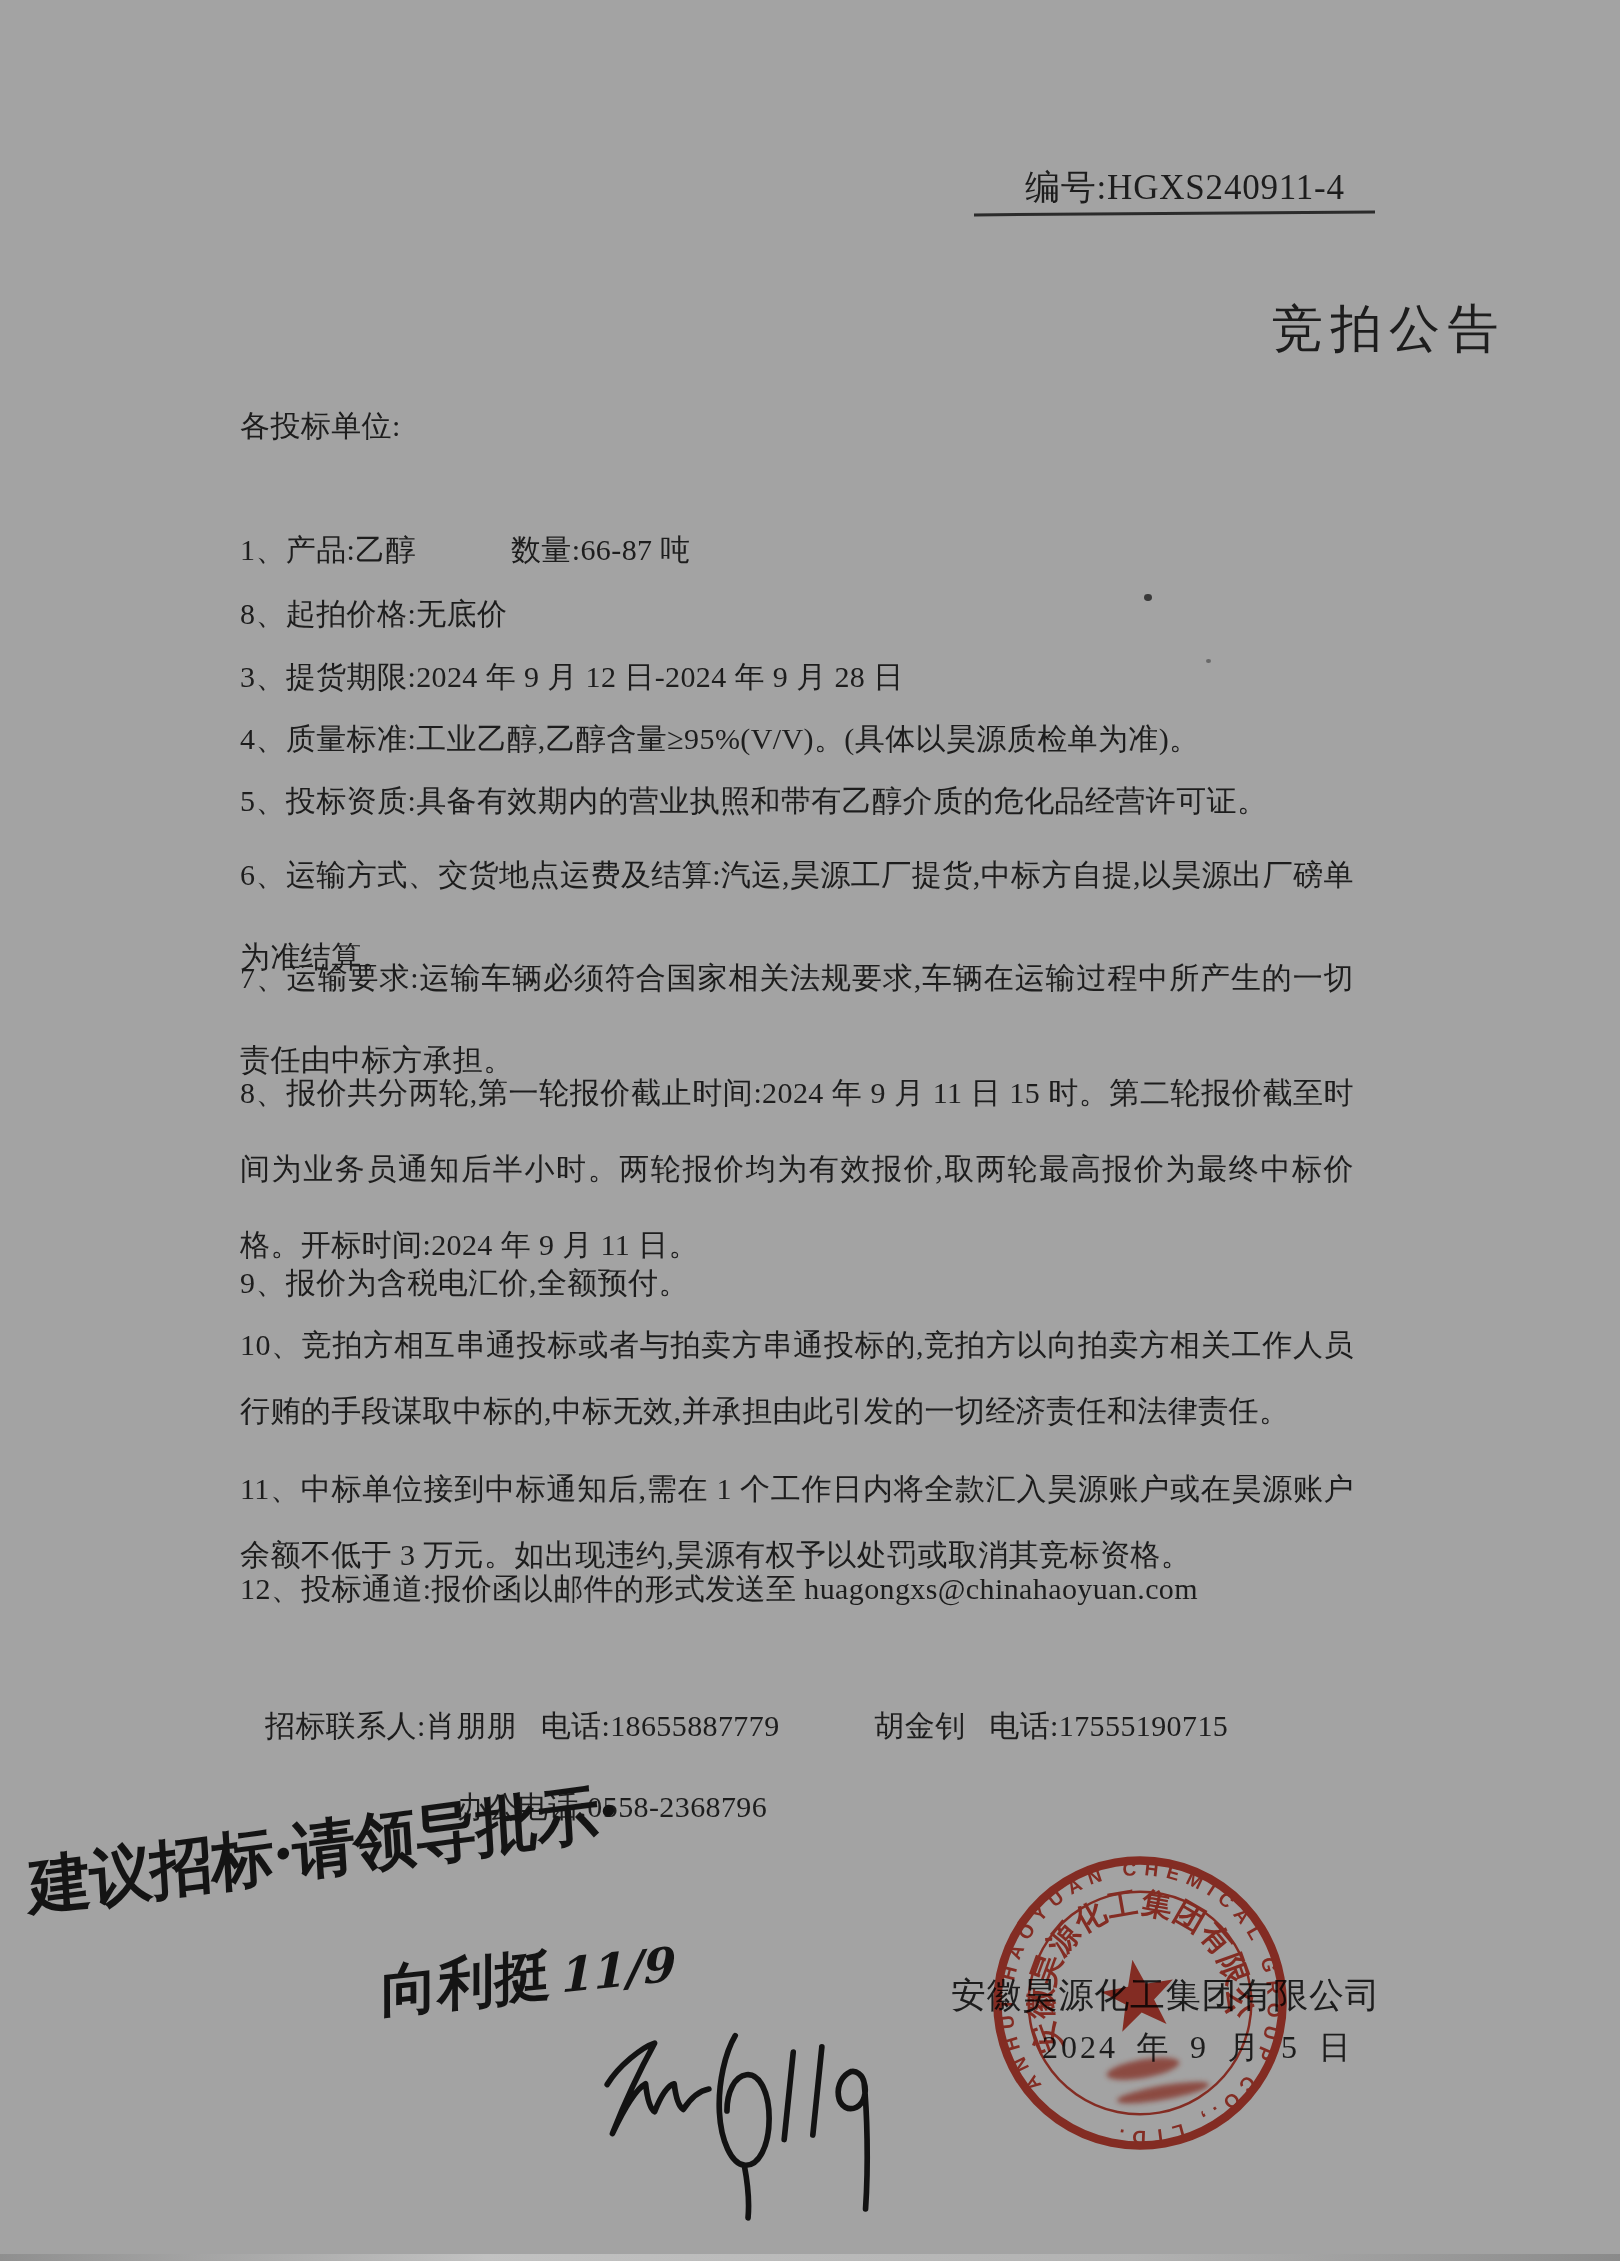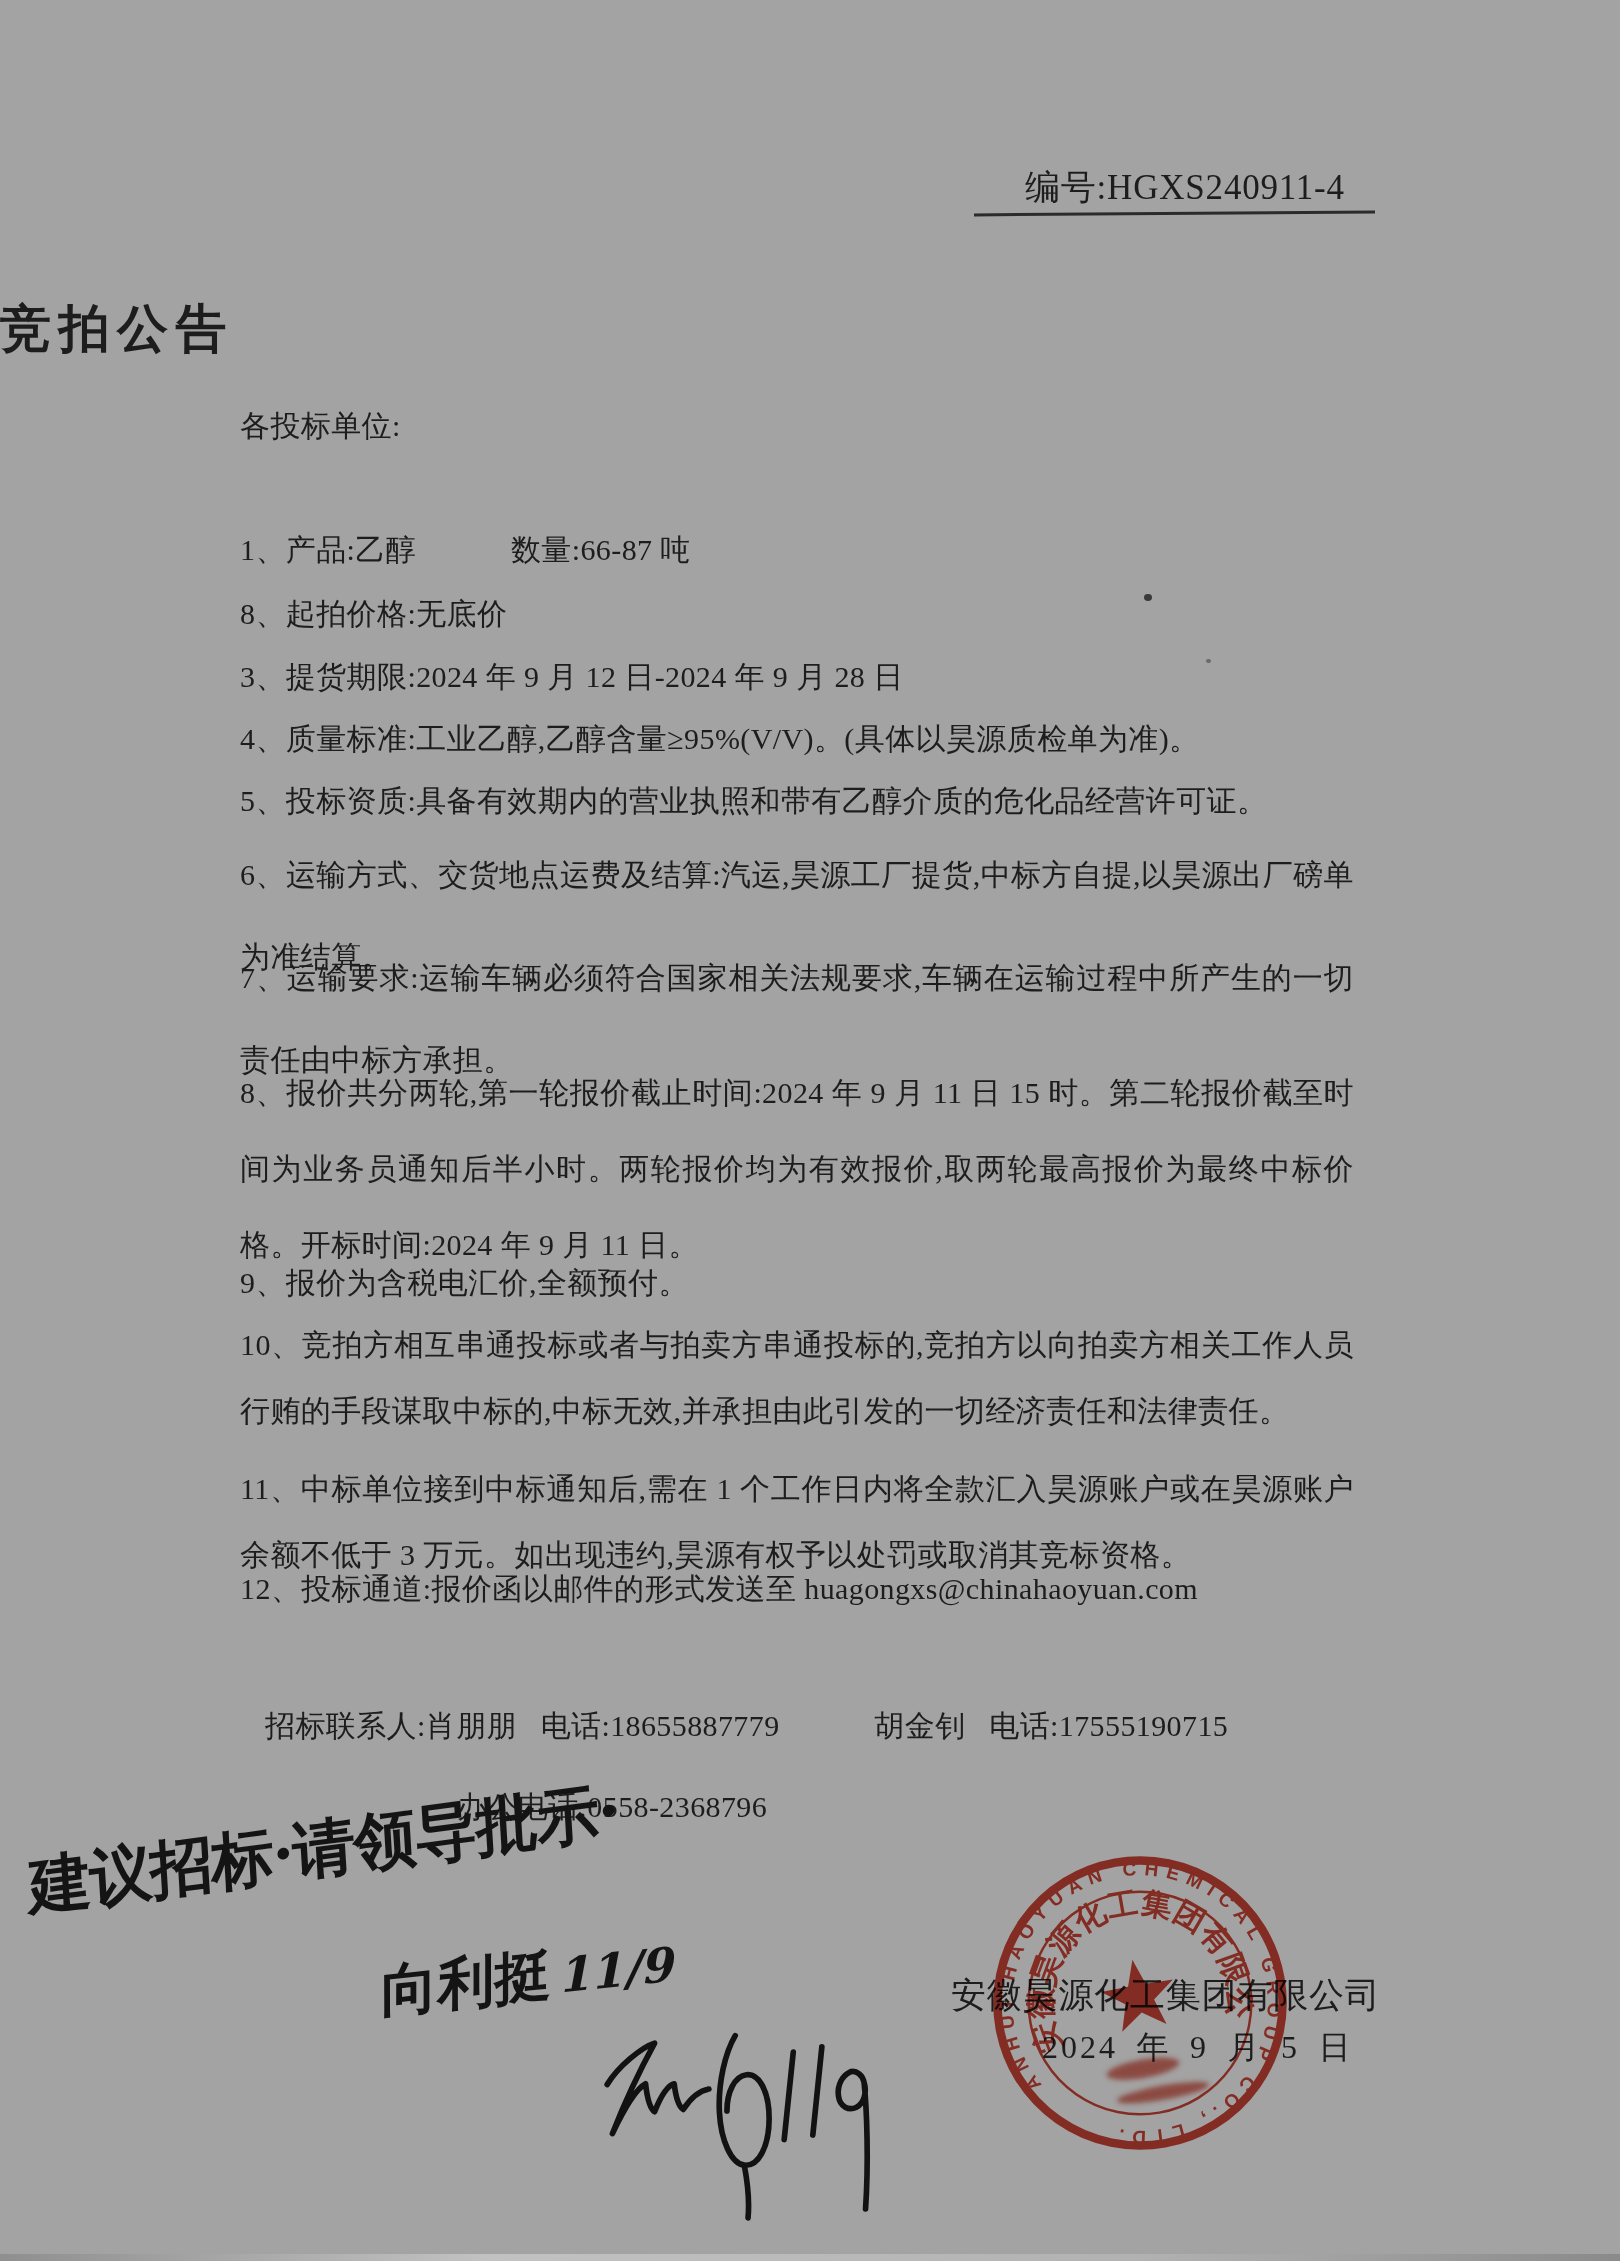--- a/index.html
+++ b/index.html
@@ -13,21 +13,21 @@
   .doc-number{
     position:absolute; top:164px; left:1025px;
     font-size:35px; letter-spacing:0.8px; white-space:pre;
   }
   .doc-underline{
     position:absolute; top:212px; left:974px; width:401px; height:3px;
     background:#2b2b2b; transform:rotate(-0.4deg);
   }
   .title{
     position:absolute; top:295px; left:0; width:1506px; margin:0;
-    text-align:left; font-size:51px; font-weight:700; letter-spacing:7.5px;
+    text-align:right; font-size:51px; font-weight:400; letter-spacing:7.5px;
   }
   .para{
     position:absolute; left:240px; width:1114px; margin:0;
     font-size:30px; line-height:36px; letter-spacing:0.4px;
     text-align:justify; white-space:pre-wrap;
   }
   .lh82{line-height:82px;}
   .lh101{line-height:76px;}
   .lh74{line-height:66px;}
   .hand-note{

